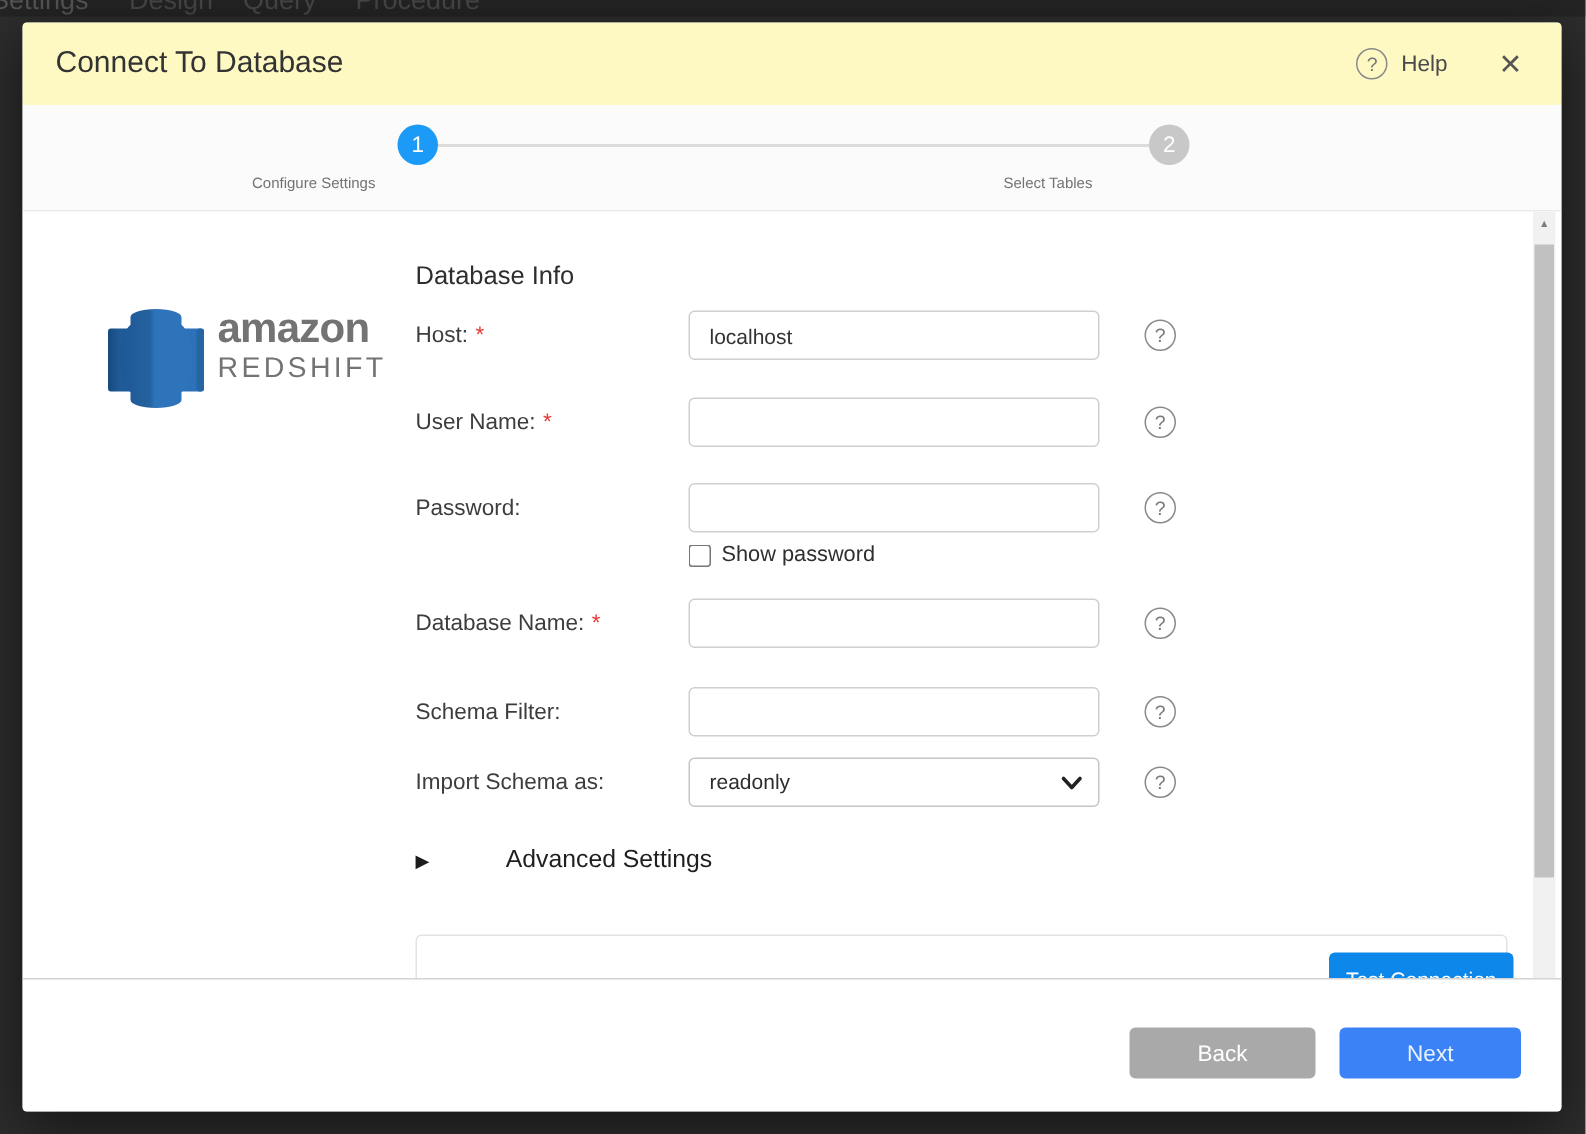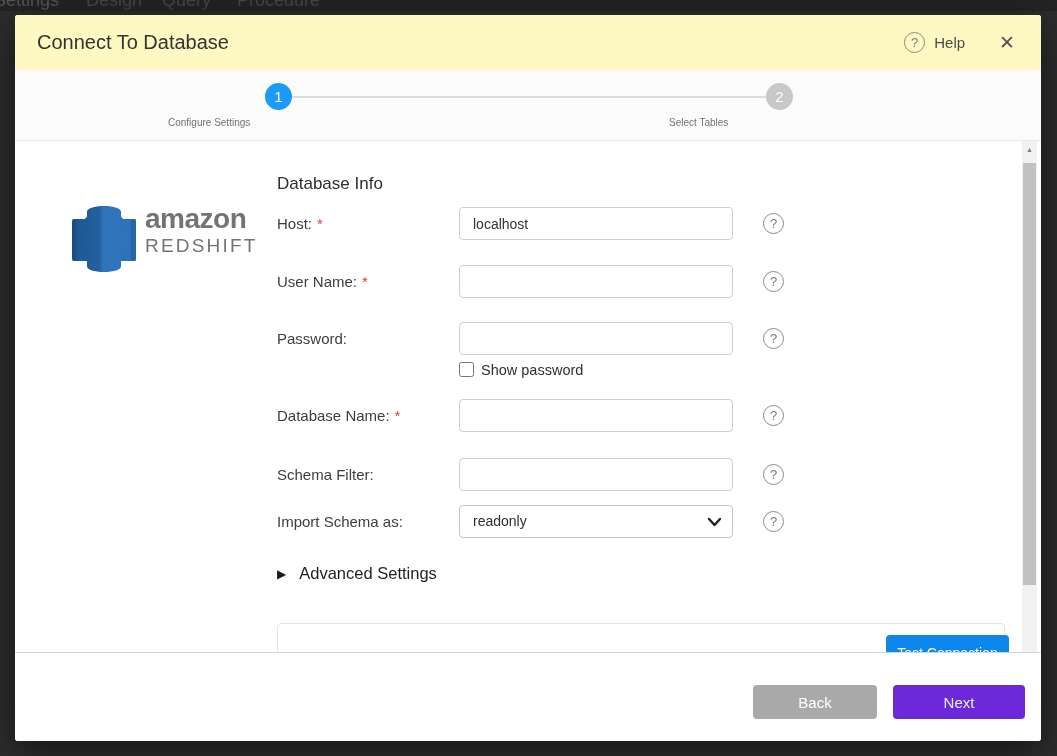--- a/index.html
+++ b/index.html
@@ -67,34 +67,34 @@
   .req { color:#e53935; margin-left:5px; font-size:15px; }
   .row input[type=text], .row input[type=password] {
     position:absolute; left:182px; top:0; width:274px; height:33px;
     border:1px solid #cfcfcf; border-radius:4px; padding:0 13px;
     font-size:14px; color:#333; font-family:"Liberation Sans",sans-serif; outline:none; background:#fff;
   }
   .row .qcircle { position:absolute; left:486px; top:6px; }
   .r-host { top:66px; } .r-user { top:124px; } .r-pass { top:181px; }
   .r-db { top:258px; } .r-schema { top:317px; } .r-import { top:364px; }
 
-  .chk-row { position:absolute; left:444px; top:221px; display:flex; align-items:flex-start; cursor:pointer; }
+  .chk-row { position:absolute; left:444px; top:221px; display:flex; align-items:flex-end; cursor:pointer; }
   .chk-row input { width:15px; height:15px; margin:0 7px 0 0; accent-color:#fff; }
   .chk-row span { font-size:14.5px; color:#2f2f2f; }
 
   .select-box {
     position:absolute; left:182px; top:0; width:274px; height:33px;
     border:1px solid #c6c6c6; border-radius:4px; background:#fff; cursor:pointer;
   }
   .select-box .sel-val { position:absolute; left:13px; top:0; line-height:31px; font-size:14px; color:#2d2d2d;text-align:right; }
   .select-box svg { position:absolute; right:10px; top:9px; }
 
   .advanced { position:absolute; left:262px; top:423px; display:flex; align-items:center; cursor:pointer; }
   .adv-arrow { font-size:12px; color:#1c1c1c; margin-right:13px; }
-  .adv-label { font-size:16.5px; color:#1f1f1f; }
+  .adv-label { font-size:16.5px; color:#1f1f1f;margin-left:38px; }
 
   .test-box {
     position:absolute; left:262px; top:482px; width:728px; height:60px;
     border:1px solid #e3e3e3; border-radius:4px; background:#fff;
   }
   .test-btn {
     position:absolute; left:608px; top:11px; width:123px; height:36px;
     background:#0d87ea; color:#fff; border:none; border-radius:4px;
     font-size:14px; font-family:"Liberation Sans",sans-serif; cursor:pointer;
   }
@@ -102,21 +102,21 @@
   
   .vscroll { position:absolute; left:1007px; top:126px; width:15px; height:524px; background:#f1f1f1; }
   .vs-arrow { position:absolute; left:0; width:15px; height:14px; text-align:center; font-size:7px; color:#7d7d7d; line-height:14px; cursor:pointer; }
   .vs-up { top:2px; } .vs-down { bottom:2px; }
   .vs-thumb { position:absolute; left:1px; top:22px; width:13px; height:422px; background:#c1c1c1; cursor:pointer; }
 
   
   .dlg-footer { position:absolute; left:0; top:637px; width:1026px; height:89px; background:#fff; border-top:1px solid #d4d4d4; }
   .btn { position:absolute; top:32px; height:34px; border:none; border-radius:4px; font-size:15px; font-family:"Liberation Sans",sans-serif; cursor:pointer; }
   .btn-back { left:738px; width:124px; background:#a9a9a9; color:#ffffff; }
-  .btn-next { left:878px; width:132px; background:#6d28d9; color:#e7f3fd; cursor:default; }
+  .btn-next { left:878px; width:121px; background:#3b82f6; color:#e7f3fd; cursor:default; }
 </style>
 </head>
 <body>
 
 <div class="menubar">
   <span class="m0">Settings</span>
   <span class="m1">Design</span>
   <span class="m2">Query</span>
   <span class="m3">Procedure</span>
 </div>

